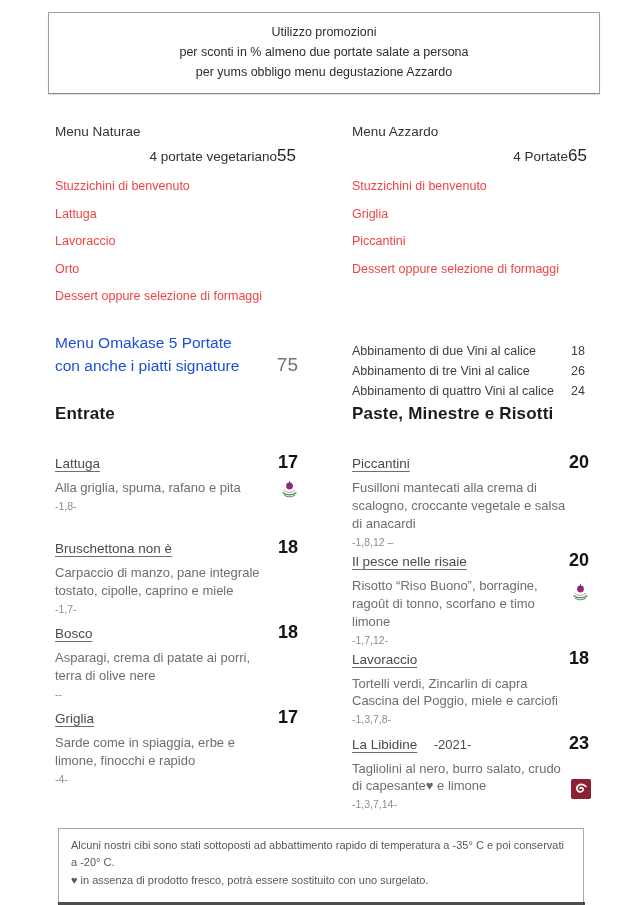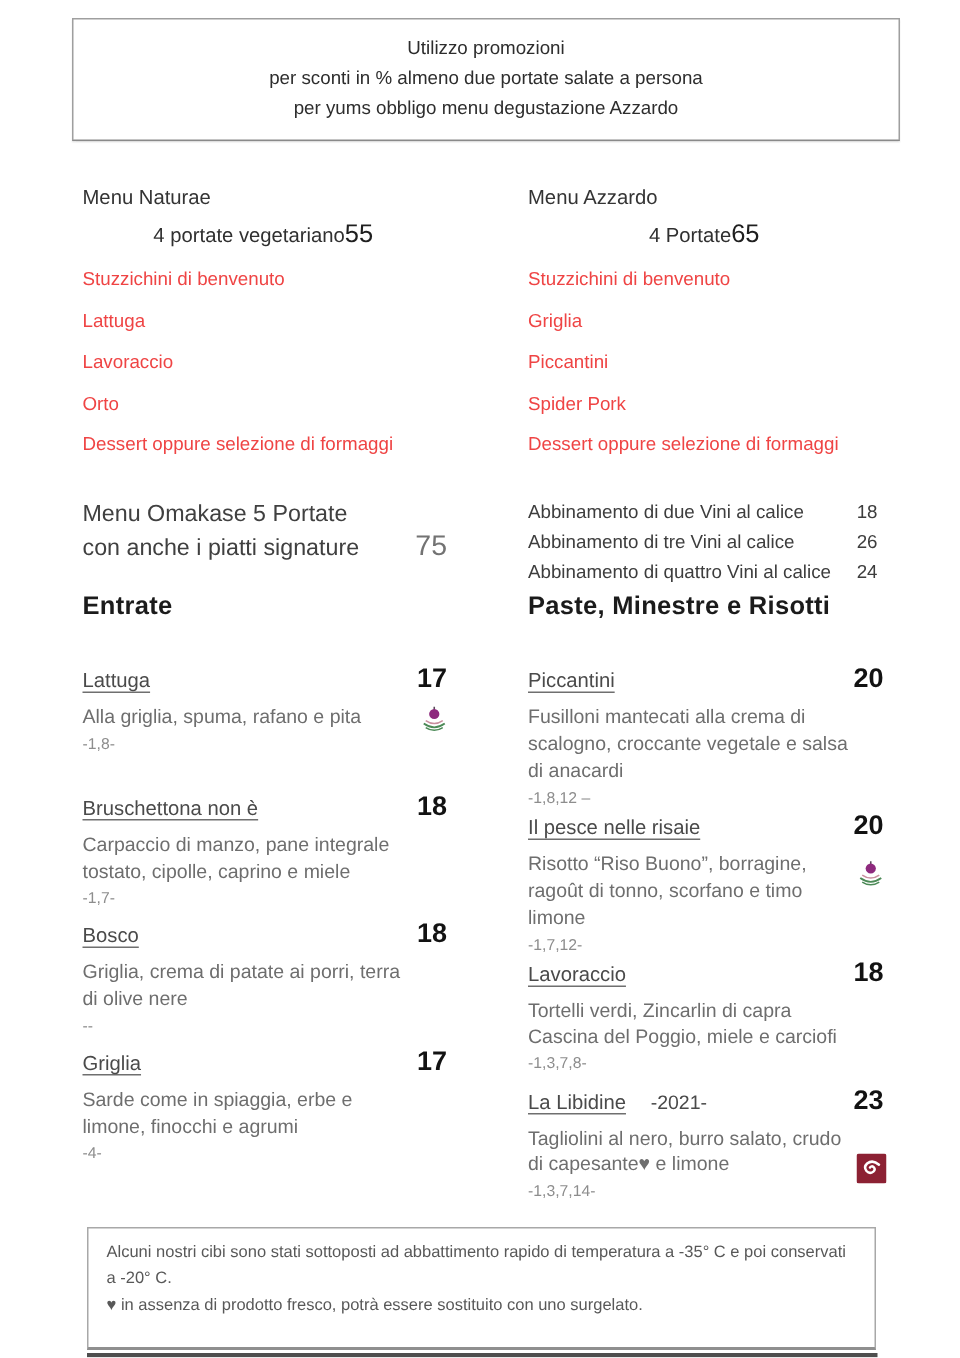--- a/index.html
+++ b/index.html
@@ -11,31 +11,31 @@
   .promo-box{
     margin:12px 40px 0 48px;border:1px solid #9f9f9f;border-bottom-color:#8a8a8a;
     padding:9px 6px 11px;text-align:center;font-size:12.5px;line-height:1.6;color:#2d2d2d;
     box-shadow:0 1px 1px rgba(0,0,0,.12);
   }
   
   .cols{display:grid;grid-template-columns:253px 247px;column-gap:44px;padding:0 53px 0 55px;}
   
   .menus{margin-top:30px;}
   .menu-title{font-size:13.5px;color:#343434;margin-bottom:7px;}
-  .menu-subrow{display:flex;justify-content:center;align-items:baseline;}
+  .menu-subrow{display:flex;justify-content:flex-end;align-items:baseline;}
   .menu-sub{font-size:13.5px;color:#303030;}
   .menu-price{font-size:17px;color:#1f1f1f;padding-right:12px;}
   .menu-courses{margin:14px 0 0;padding:0;list-style:none;}
   .menu-courses li{font-size:12.5px;color:#ef4444;margin-bottom:15px;line-height:1.0;}
   
   .mid{margin-top:14px;}
-  .omakase-line{font-size:15.5px;color:#404040;line-height:1.45;}
+  .omakase-line{font-size:15.5px;color:#1d4ed8;line-height:1.45;}
   .omakase-row2{display:flex;justify-content:space-between;align-items:baseline;}
   .omakase-price{font-size:19px;color:#737373;padding-right:10px;}
-  .wine-list{margin-top:2px;}
+  .wine-list{margin-top:12px;}
   .wine-row{display:flex;justify-content:space-between;font-size:12.5px;color:#3d3d3d;margin-bottom:4.5px;line-height:1.25;}
   .wine-price{padding-right:14px;}
   
   .sections{}
   .section-heading{font-size:17px;font-weight:bold;color:#1b1b1b;margin:0 0 28px;letter-spacing:.2px;}
   .dish{position:relative;min-height:83px;margin-bottom:2px;}
   .dish-head{display:flex;justify-content:space-between;align-items:baseline;}
   .dish-name{font-size:13.5px;color:#4a4a4a;text-decoration:underline;text-underline-offset:3px;text-decoration-thickness:1px;text-decoration-color:#6f6f6f;}
   .dish-note{font-size:13px;color:#4a4a4a;margin-left:12px;}
   .dish-price{font-size:18px;font-weight:bold;color:#121212;padding-right:10px;}
@@ -83,21 +83,20 @@
     <div>
       <div class="menu-title">Menu Azzardo</div>
       <div class="menu-subrow">
         <span class="menu-sub">4 Portate</span>
         <span class="menu-price">65</span>
       </div>
       <ul class="menu-courses">
         <li>Stuzzichini di benvenuto</li>
         <li>Griglia</li>
         <li>Piccantini</li>
-        <li>Spider Pork</li>
         <li>Dessert oppure selezione di formaggi</li>
       </ul>
     </div>
   </div>
 
   <div class="cols mid">
     <div>
       <div class="omakase-line">Menu Omakase 5 Portate</div>
       <div class="omakase-row2">
         <span class="omakase-line">con anche i piatti signature</span>
@@ -150,30 +149,30 @@
         </div>
         <div class="dish-desc">Carpaccio di manzo, pane integrale tostato, cipolle, caprino e miele</div>
         <div class="dish-allerg">-1,7-</div>
       </div>
 
       <div class="dish">
         <div class="dish-head">
           <span class="dish-name">Bosco</span>
           <span class="dish-price">18</span>
         </div>
-        <div class="dish-desc">Griglia, crema di patate ai porri, terra di olive nere</div>
+        <div class="dish-desc">Asparagi, crema di patate ai porri, terra di olive nere</div>
         <div class="dish-allerg">--</div>
       </div>
 
       <div class="dish">
         <div class="dish-head">
           <span class="dish-name">Griglia</span>
           <span class="dish-price">17</span>
         </div>
-        <div class="dish-desc">Sarde come in spiaggia, erbe e limone, finocchi e agrumi</div>
+        <div class="dish-desc">Sarde come in spiaggia, erbe e limone, finocchi e rapido</div>
         <div class="dish-allerg">-4-</div>
       </div>
     </div>
 
     <div>
       <h2 class="section-heading">Paste, Minestre e Risotti</h2>
 
       <div class="dish">
         <div class="dish-head">
           <span class="dish-name">Piccantini</span>

